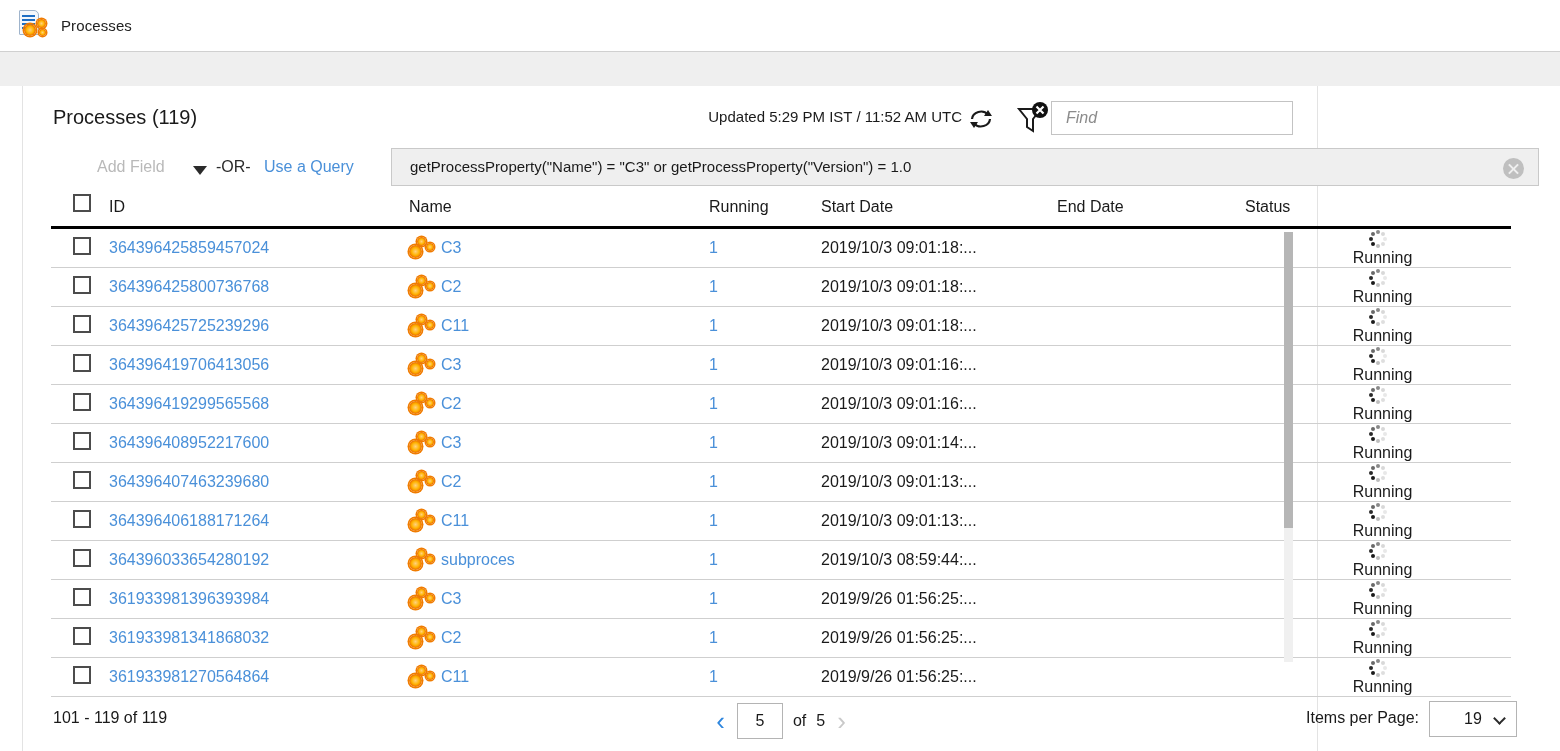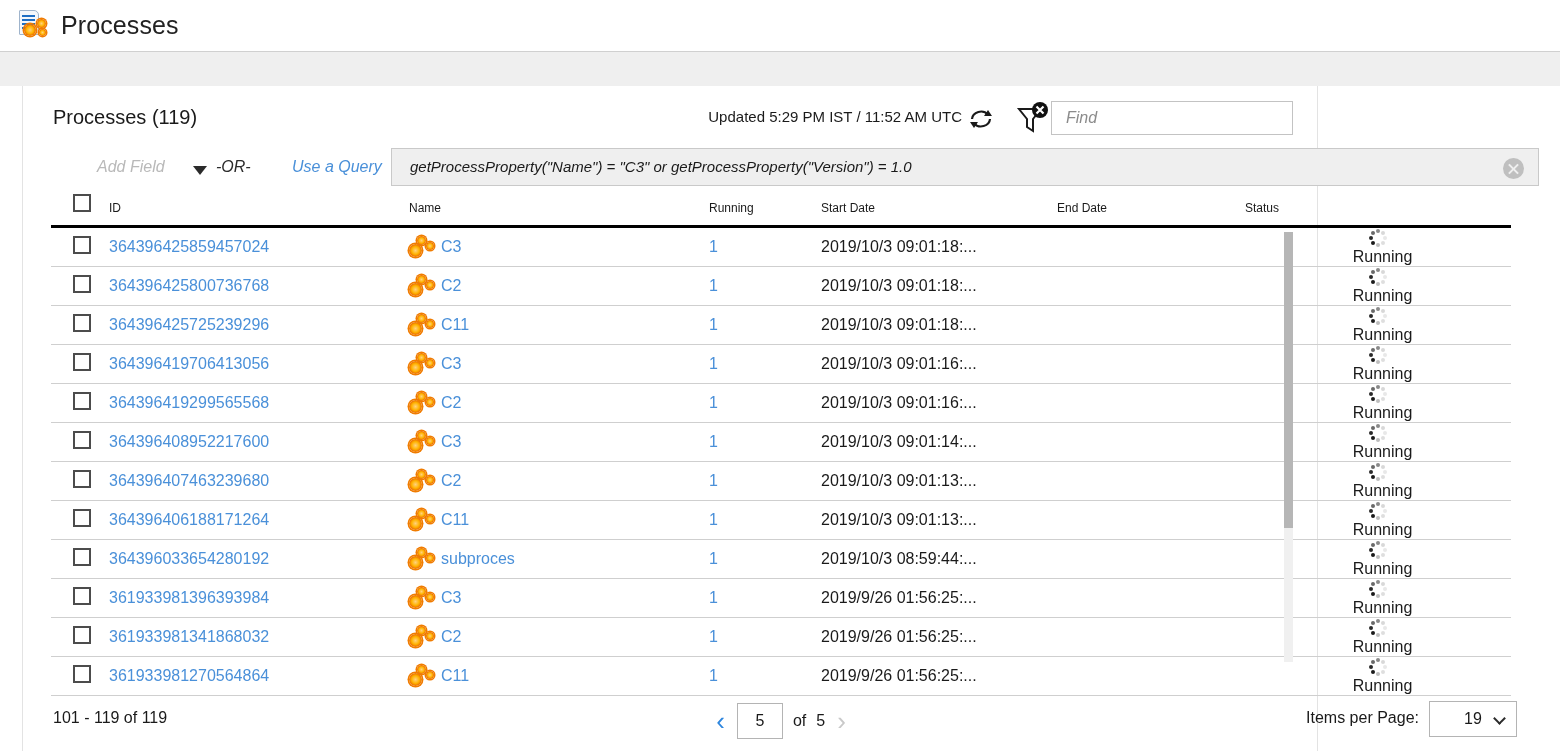--- a/index.html
+++ b/index.html
@@ -34,21 +34,21 @@
     position: absolute;
     border-radius: 50%;
     background: radial-gradient(circle, #ffd27f 0%, #ffb300 42%, #f07c00 62%, #e8690b 100%);
     box-shadow: 0 0 0 1.5px #f07c00;
   }
   .app-icon .g1 { width: 12px; height: 12px; left: 5px; top: 14px; }
   .app-icon .g2 { width: 9px; height: 9px; left: 18px; top: 9px; }
   .app-icon .g3 { width: 7px; height: 7px; left: 20px; top: 19px; }
 
   .app-title {
-    font-size: 25px; color: #222; margin-left: 12px; letter-spacing: .1px;
+    font-size: 15px; color: #222; margin-left: 12px; letter-spacing: .1px;
   }
   .env-select {
     margin-left: 18px; width: 306px; height: 36px;
     border: 1px solid #b4b4b4; background: #fff;
     display: flex; align-items: center; position: relative;
     font-size: 16px; color: #222; padding-left: 17px;
   }
   .env-select .chev {
     position: absolute; right: 14px; top: 12px;
     width: 10px; height: 10px; border-right: 2px solid #2b2b2b; border-bottom: 2px solid #2b2b2b;
@@ -80,32 +80,32 @@
   .filter-icon { position: absolute; right: 268px; top: 16px; width: 34px; height: 34px; }
   .find-box {
     position: absolute; right: 24px; top: 15px; width: 242px; height: 34px;
     border: 1px solid #c3c3c3; background: #fff;
     font-size: 16px; font-style: italic; color: #8b8b8b;
     padding: 0 0 0 14px; line-height: 32px;
   }
 
   
   .query-row {
-    position: relative; height: 46px; margin: 0 28px 0 28px; font-style: italic;
+    position: relative; height: 46px; margin: 0 28px 0 28px;
   }
   .add-field {
     position: absolute; left: 46px; top: 10px; font-size: 16px; color: #b9b9b9;
   }
   .add-field-caret {
     position: absolute; left: 142px; top: 18px;
     width: 0; height: 0; border-left: 7px solid transparent; border-right: 7px solid transparent;
     border-top: 9px solid #2b2b2b;
   }
   .or-label { position: absolute; left: 165px; top: 10px; font-size: 16px; color: #2b2b2b; }
-  .use-query { position: absolute; left: 213px; top: 10px; font-size: 16px; color: #4a90d9; margin-left: 28px; }
+  .use-query { position: absolute; left: 213px; top: 10px; font-size: 16px; color: #4a90d9; }
   .query-field {
     position: absolute; left: 340px; top: 0; width: 1148px; height: 38px;
     background: #efefef; border: 1px solid #c9c9c9;
     font-size: 15px; color: #1a1a1a; line-height: 36px; padding-left: 18px;
     white-space: nowrap; overflow: hidden;
   }
   .query-clear {
     position: absolute; right: 14px; top: 9px; width: 21px; height: 21px; border-radius: 50%;
     background: #bfbfbf;
   }
@@ -114,21 +114,21 @@
   }
   .query-clear::before { transform: rotate(45deg); }
   .query-clear::after { transform: rotate(-45deg); }
 
   
   .table-wrap {
     position: relative; margin: 0 28px; height: 472px;
   }
   table { width: 1460px; border-collapse: collapse; table-layout: fixed; }
   thead th {
-    text-align: left; font-size: 12px; font-weight: normal; color: #1a1a1a;
+    text-align: left; font-size: 16px; font-weight: normal; color: #1a1a1a;
     padding: 0 0 10px 0; border-bottom: 3px solid #000;
     vertical-align: bottom;
   }
   tbody td {
     font-size: 16px; color: #1a1a1a; height: 36px; padding: 0;
     border-bottom: 1px solid #cfcfcf; vertical-align: middle;
   }
   .c-check { width: 58px; }
   .c-id { width: 300px; }
   .c-name { width: 300px; }

